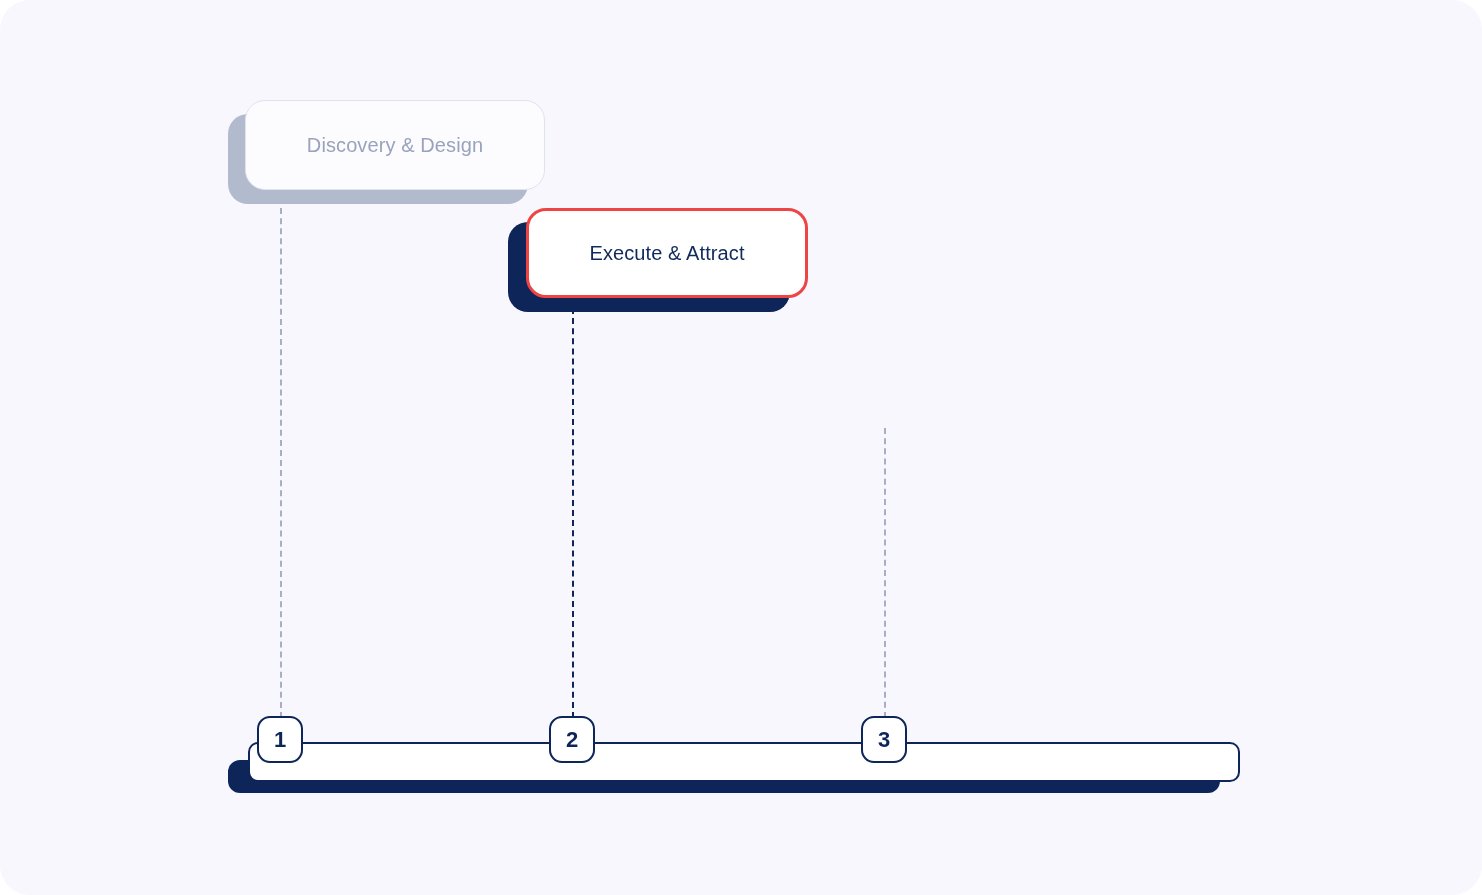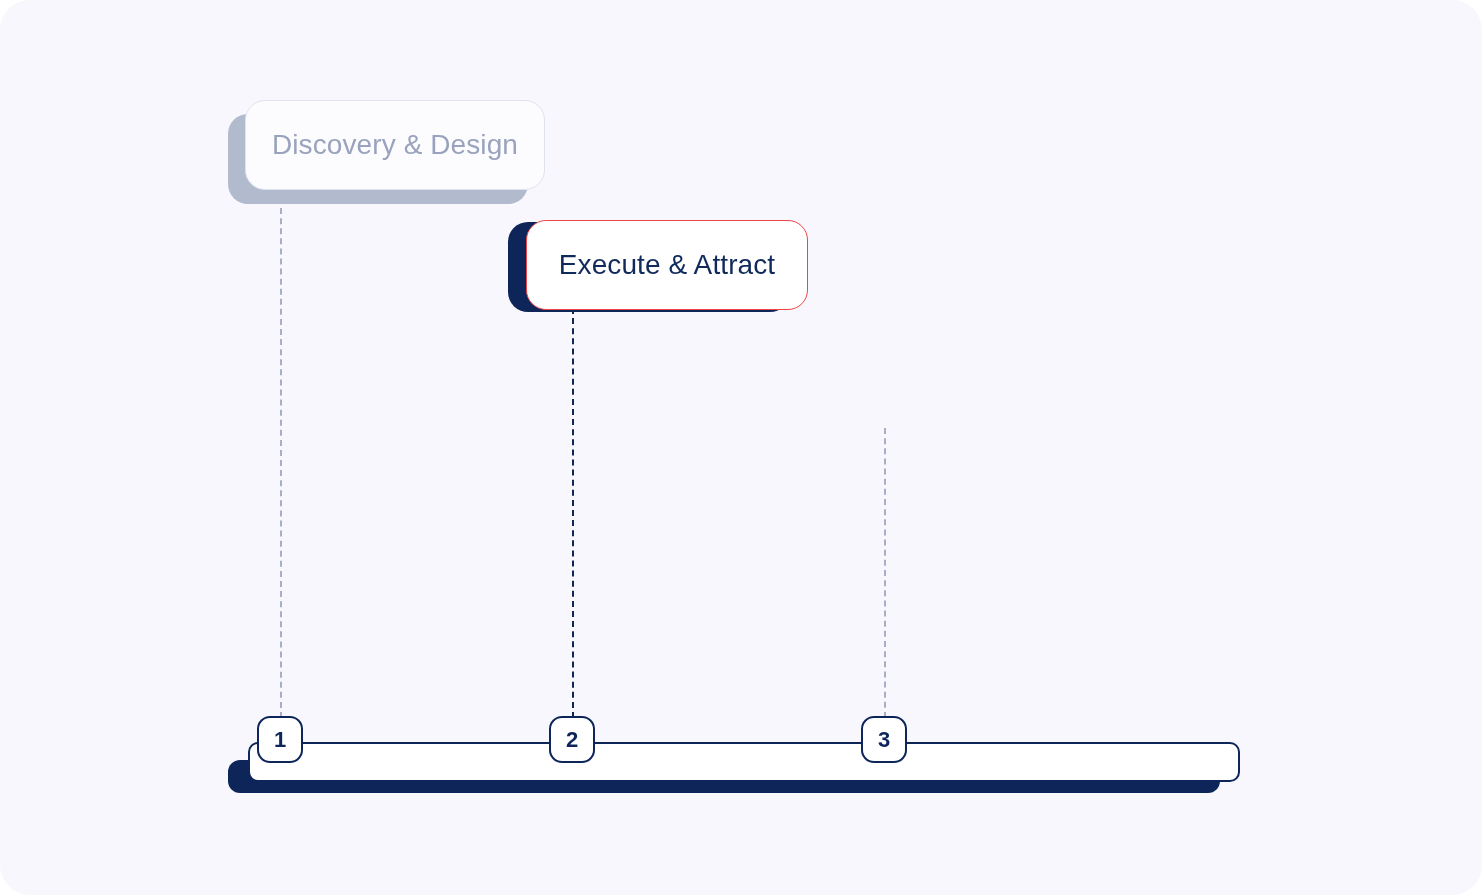--- a/index.html
+++ b/index.html
@@ -49,38 +49,37 @@
     position: absolute;
     box-sizing: border-box;
     display: flex;
     align-items: center;
     justify-content: center;
     border-radius: 20px;
     background: #fdfdff;
     white-space: nowrap;
   }
   .card-label {
-    font-size: 28px;
+    font-size: 20px;
     letter-spacing: 0.1px;
   }
 
   
   .card-wrap.inactive .card-shadow { background: #b2bace; }
   .card-wrap.inactive .card {
     border: 1.5px solid #dfe3ee;
     background: #fcfcff;
   }
   .card-wrap.inactive .card-label { color: #9aa3bd; }
 
   
   .card-wrap.active .card-shadow { background: #0d2559; }
   .card-wrap.active .card {
-    border: 1px solid #ef4444;
+    border: 3px solid #ef4444;
     background: #ffffff;
-    margin-top: 12px;
   }
   .card-wrap.active .card-label {
     color: #102a5c;
     font-weight: 400;
   }
 
   
   #timeline {
     position: absolute;
     z-index: 2;

